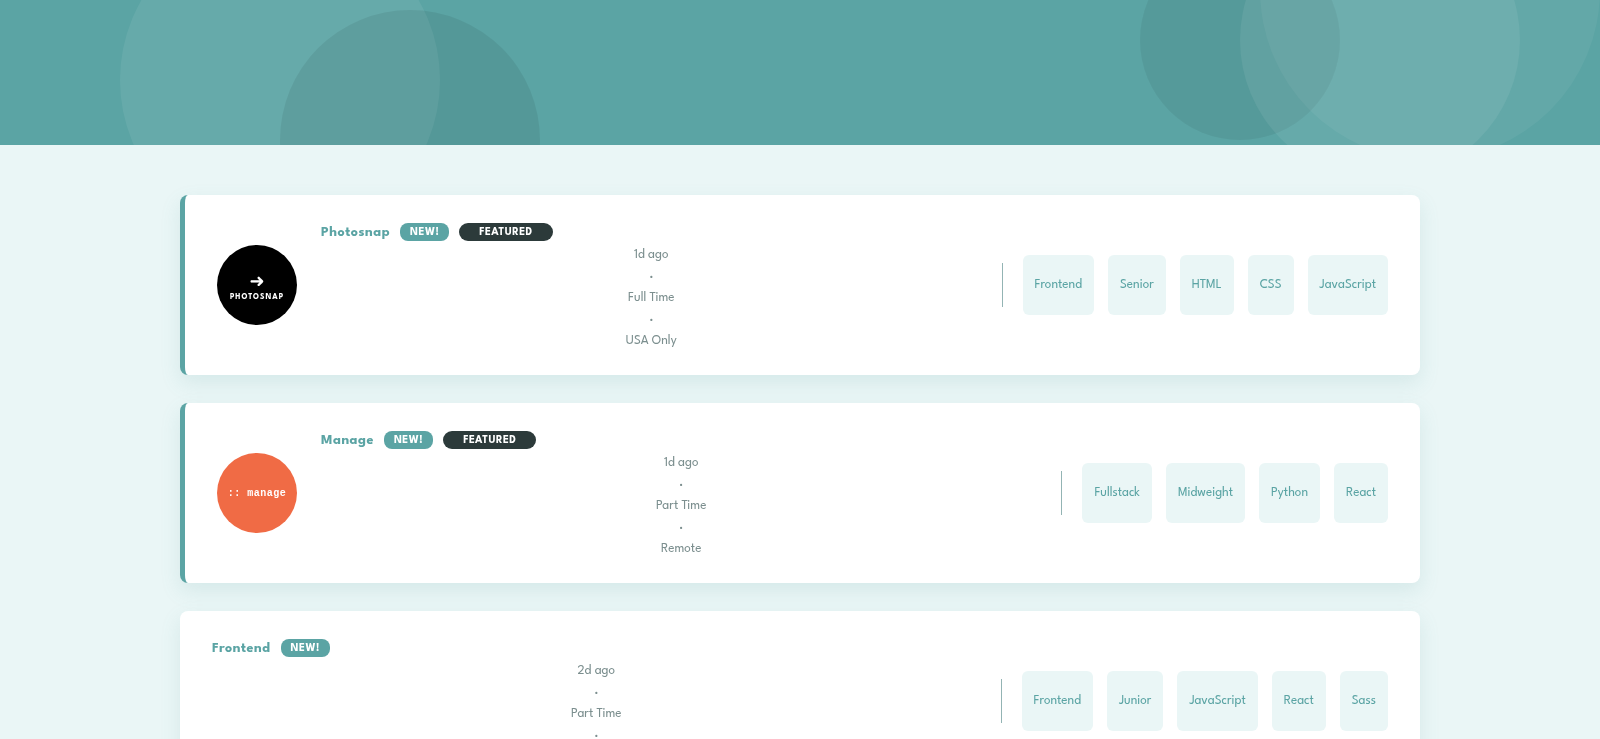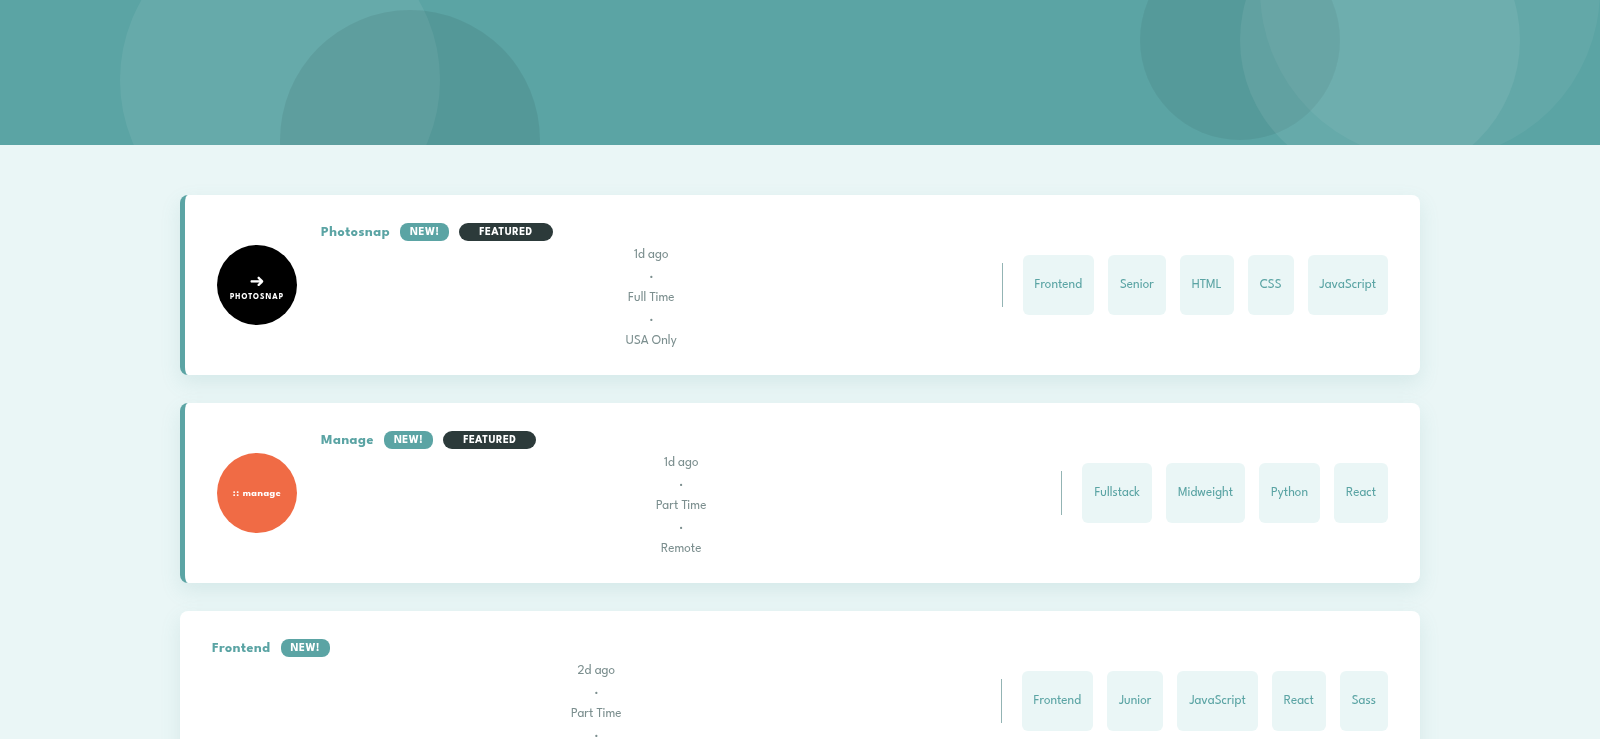--- a/index.html
+++ b/index.html
@@ -102,20 +102,21 @@
       flex-shrink: 0;
       margin-right: 24px;
     }
 
     .logo-photosnap {
       background-color: #000000;
     }
 
     .logo-manage {
       background-color: #f06b45;
+      font-family: Liberation Mono, monospace;
     }
 
     .logo-account {
       background-color: #7d3fb5;
     }
 
     .logo-text {
       color: white;
       font-size: 10px;
       font-weight: 700;

